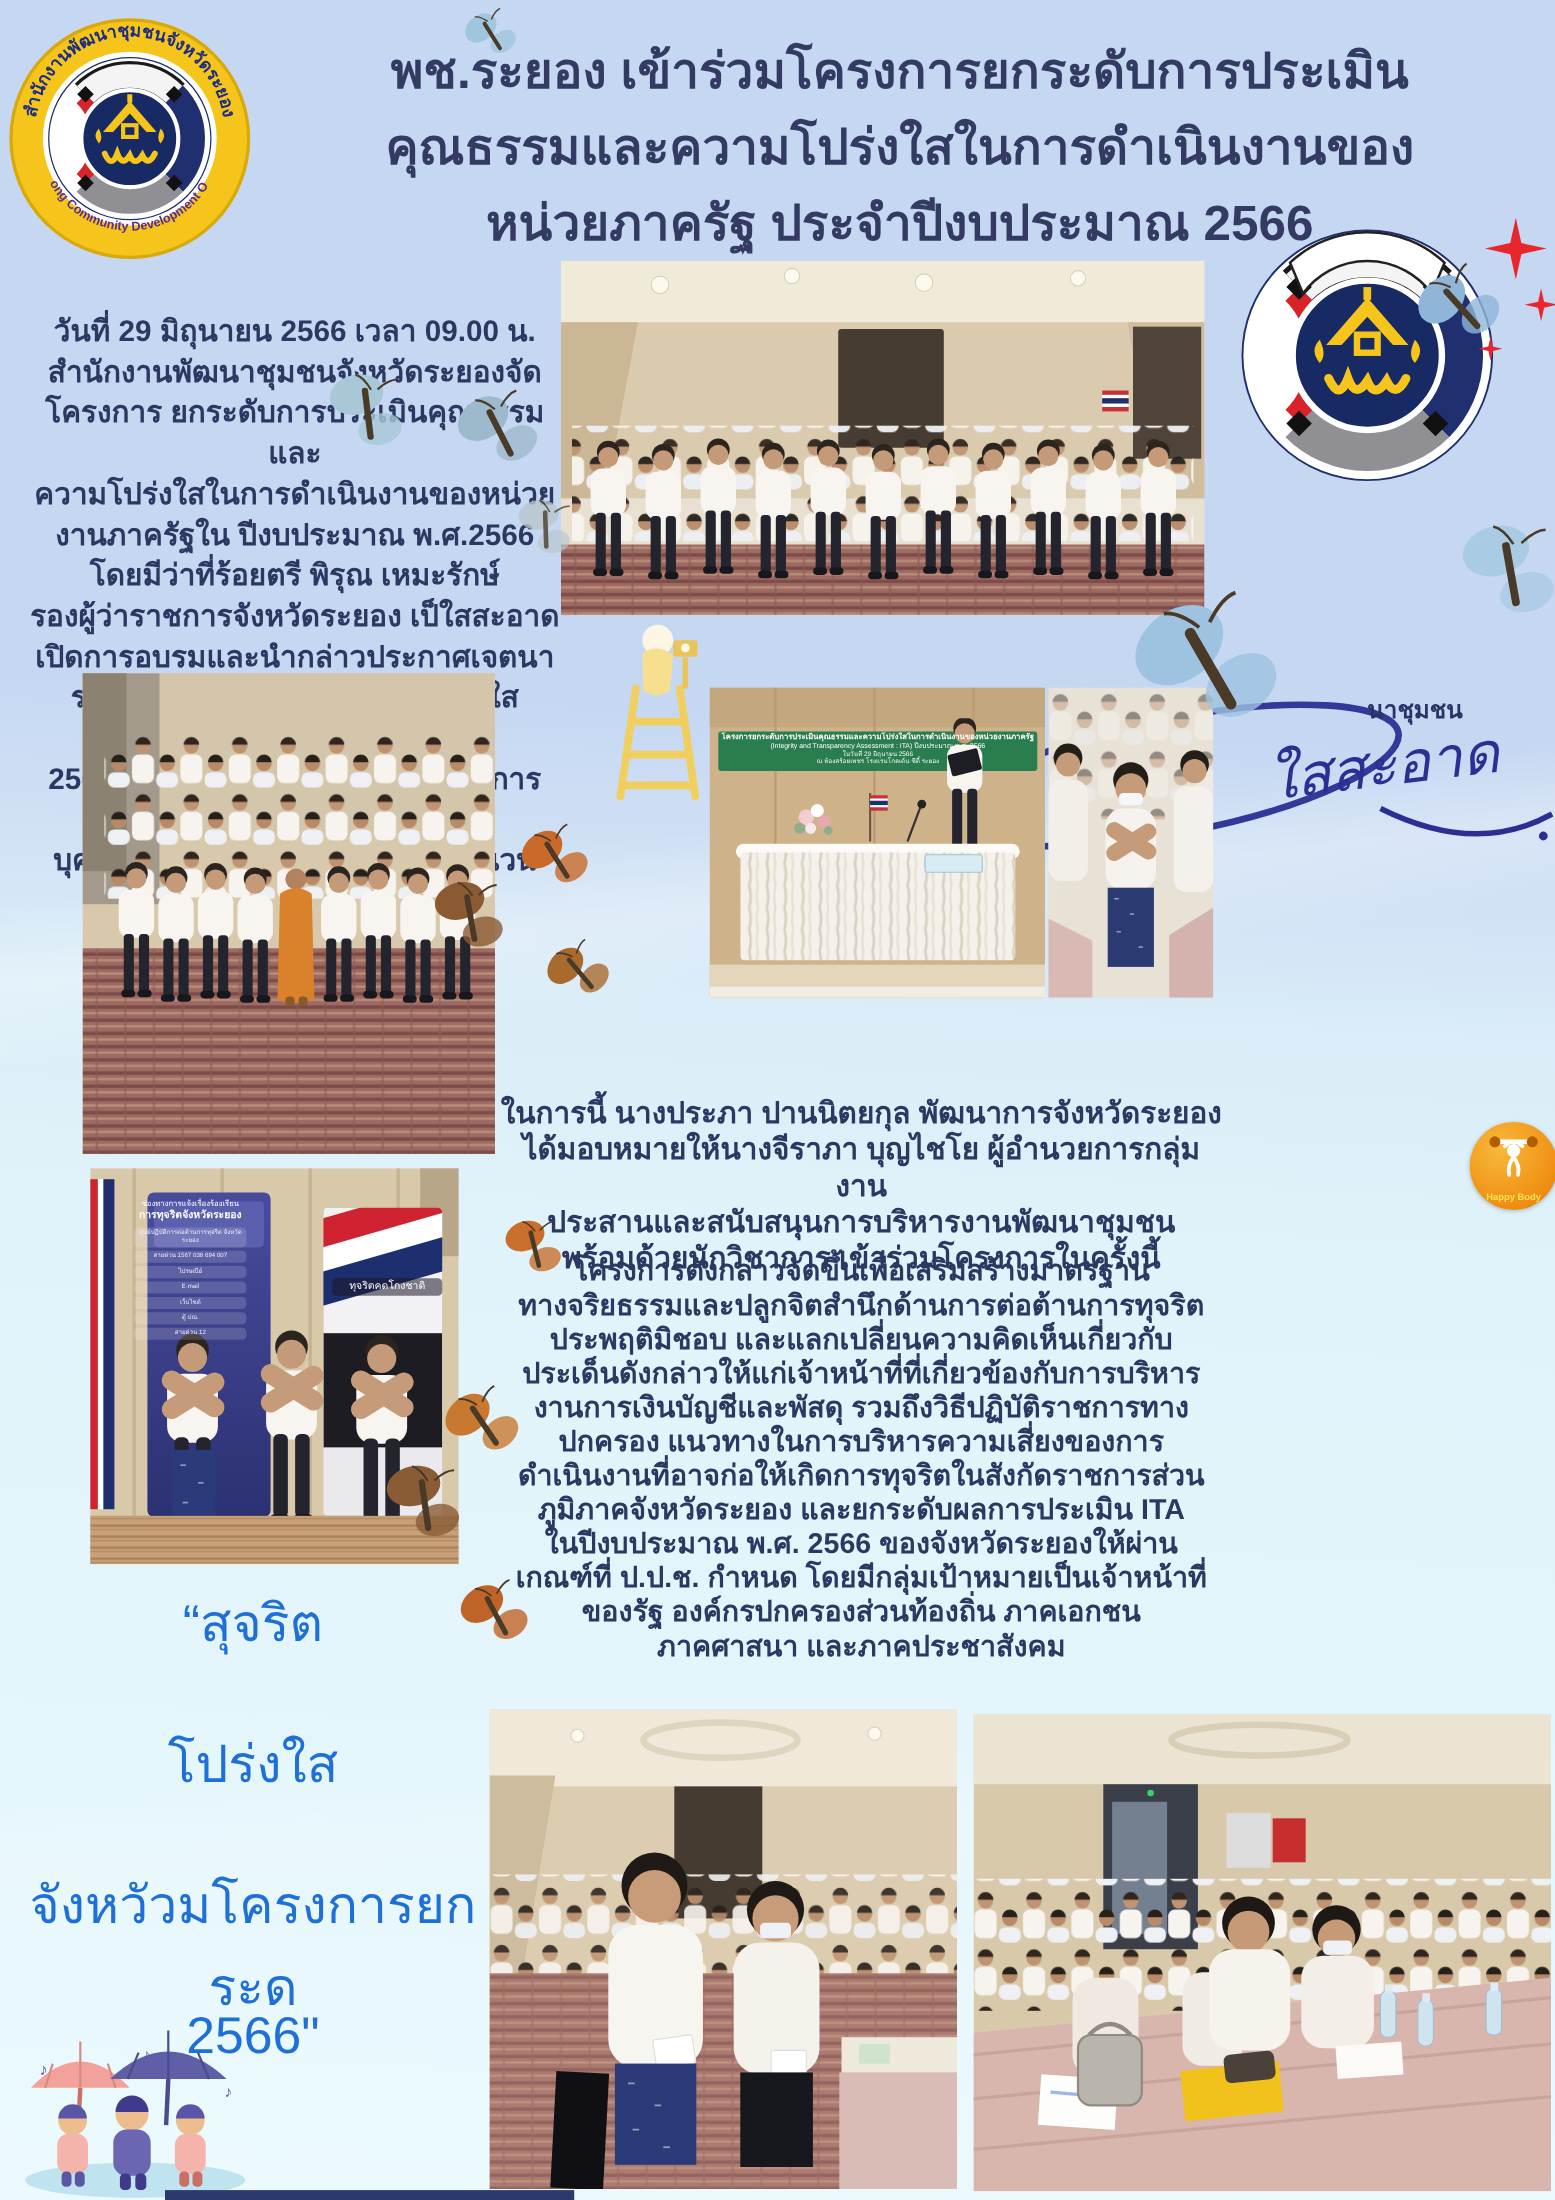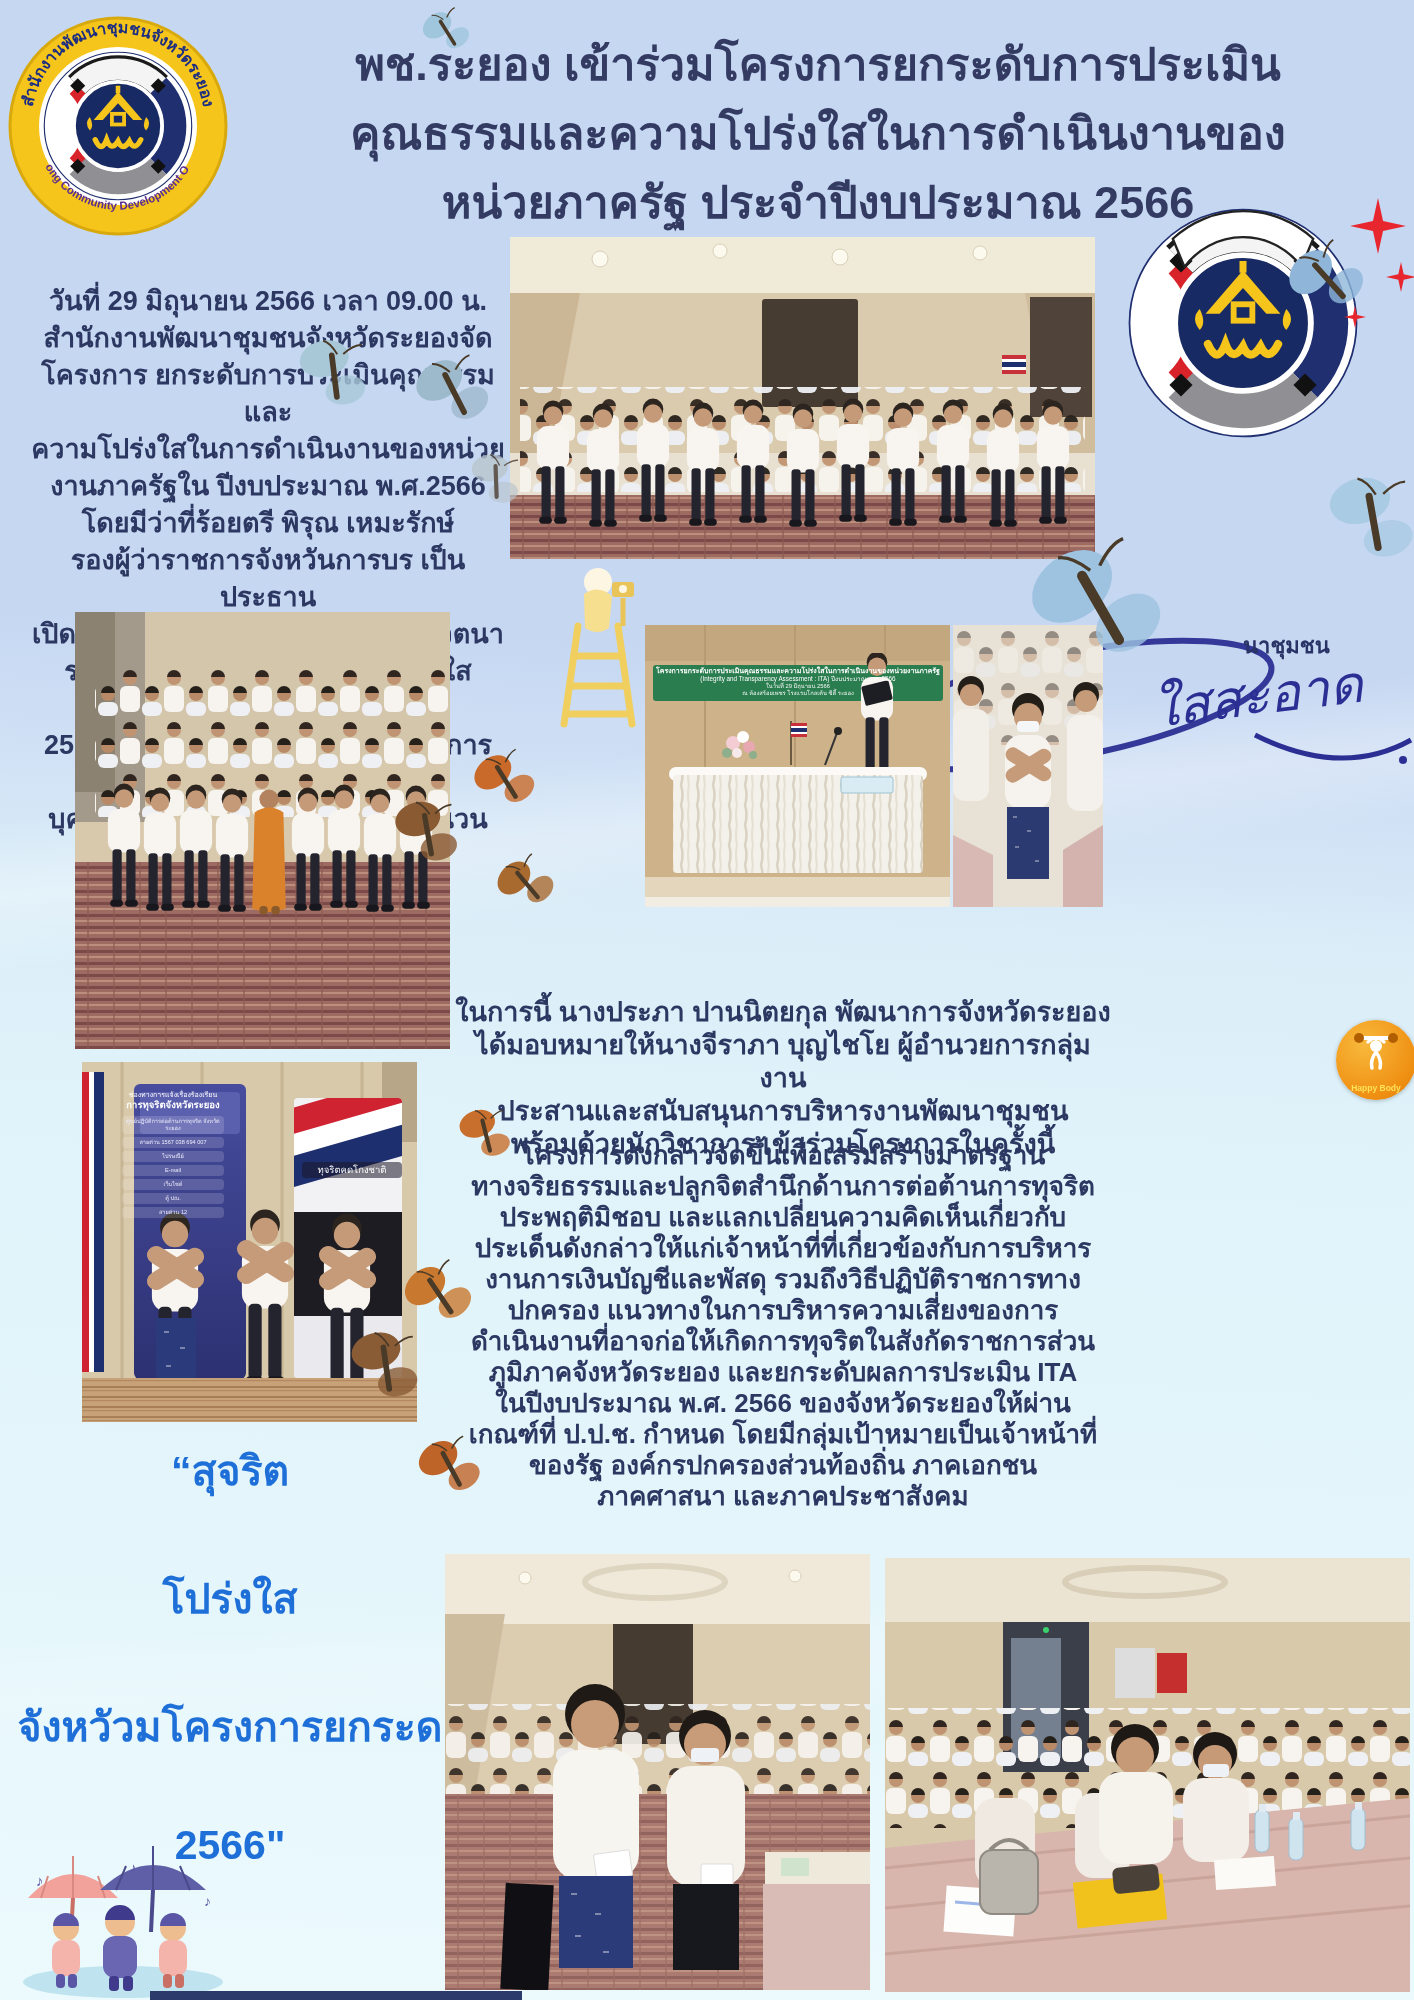--- a/index.html
+++ b/index.html
@@ -9,21 +9,21 @@
   .streak{position:absolute;background:linear-gradient(rgba(255,255,255,0),rgba(255,255,255,.5),rgba(255,255,255,0));pointer-events:none;}
   
   .title-block{left:228px;top:30px;width:1180px;text-align:center;font-size:45px;line-height:69px;
     font-weight:700;color:#333b63;letter-spacing:0;}
   .intro-block{left:26px;top:283px;width:484px;text-align:center;font-size:27px;line-height:37px;
     font-weight:600;color:#2d3862;}
   .assign-block{left:452px;top:996px;width:662px;text-align:center;font-size:27px;line-height:33px;
     font-weight:600;color:#2d3862;}
   .detail-block{left:452px;top:1140px;width:662px;text-align:center;font-size:26px;line-height:31px;
     font-weight:600;color:#2d3862;}
-  .quote-line{width:436px;left:12px;text-align:center;font-size:41px;font-weight:700;color:#1e6fd8;}
+  .quote-line{width:436px;left:12px;text-align:center;font-size:47px;font-weight:400;color:#1e6fd8;}
   .partial-label{left:1243px;top:628px;font-size:22px;font-weight:700;color:#2a3365;}
   
   .photo{position:absolute;display:block;}
   
   .green-banner-text{left:654px;top:666px;width:288px;text-align:center;color:#fff;overflow:hidden;}
   .green-banner-text .b1{font-size:7px;line-height:9px;font-weight:700;}
   .green-banner-text .b2{font-size:6.3px;line-height:8px;}
   .green-banner-text .b3{font-size:5.8px;line-height:7px;opacity:.95;}
   .purple-overlay{left:120px;top:1090px;width:106px;text-align:center;color:#fff;}
   .purple-overlay .p1{font-size:7px;line-height:9px;}
@@ -148,21 +148,21 @@
     <div>หน่วยภาครัฐ ประจำปีงบประมาณ 2566</div>
   </div>
 
   <div class="abs intro-block">
     <div>วันที่ 29 มิถุนายน 2566 เวลา 09.00 น.</div>
     <div>สำนักงานพัฒนาชุมชนจังหวัดระยองจัด</div>
     <div>โครงการ ยกระดับการประเมินคุณธรรมและ</div>
     <div>ความโปร่งใสในการดำเนินงานของหน่วย</div>
     <div>งานภาครัฐใน ปีงบประมาณ พ.ศ.2566</div>
     <div>โดยมีว่าที่ร้อยตรี พิรุณ เหมะรักษ์</div>
-    <div>รองผู้ว่าราชการจังหวันการบร เป็นประธาน</div>
+    <div>รองผู้ว่าราชการจังหวัดระยอง เป็ใสสะอาด</div>
     <div>เปิดการอบรมและนำกล่าวประกาศเจตนา</div>
     <div>รมย์ สุจริต โปร่งใส จังหวัดระยองใสสะอาด</div>
     <div>2566 ซึ่งมีกลุ่มเป้าหมายเป็นข้าราชการและ</div>
     <div>บุคลากรภาครัฐและภาคเอกชนจำนวน</div>
     <div>150 คน</div>
   </div>
 
   <svg class="photo" style="left:510px;top:237px" width="585" height="322" viewBox="0 0 585 322" preserveAspectRatio="none">
     <rect width="585" height="322" fill="#e8e0d0"></rect>
     <rect width="585" height="64" fill="#f0ead9"></rect>

